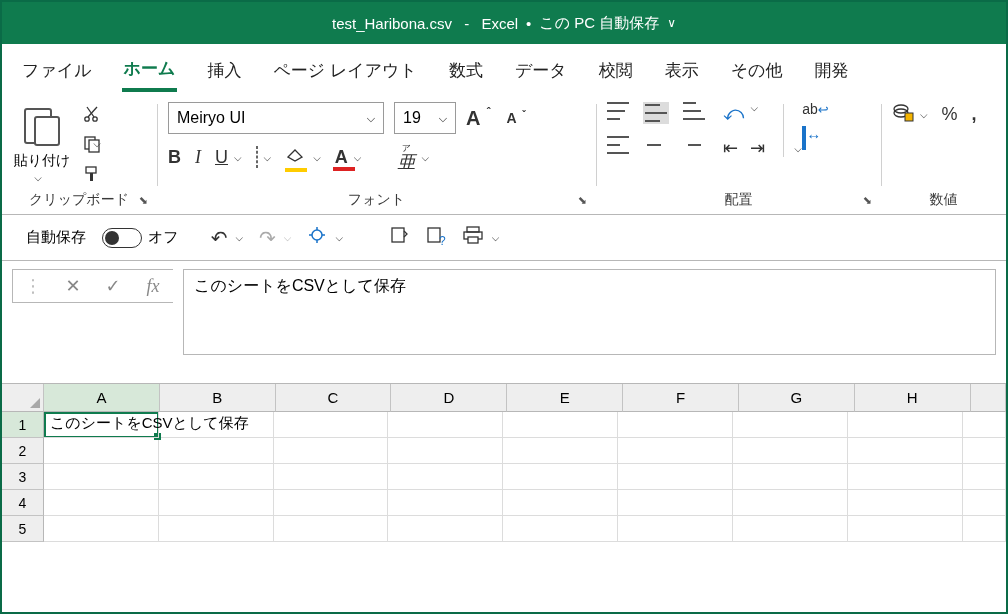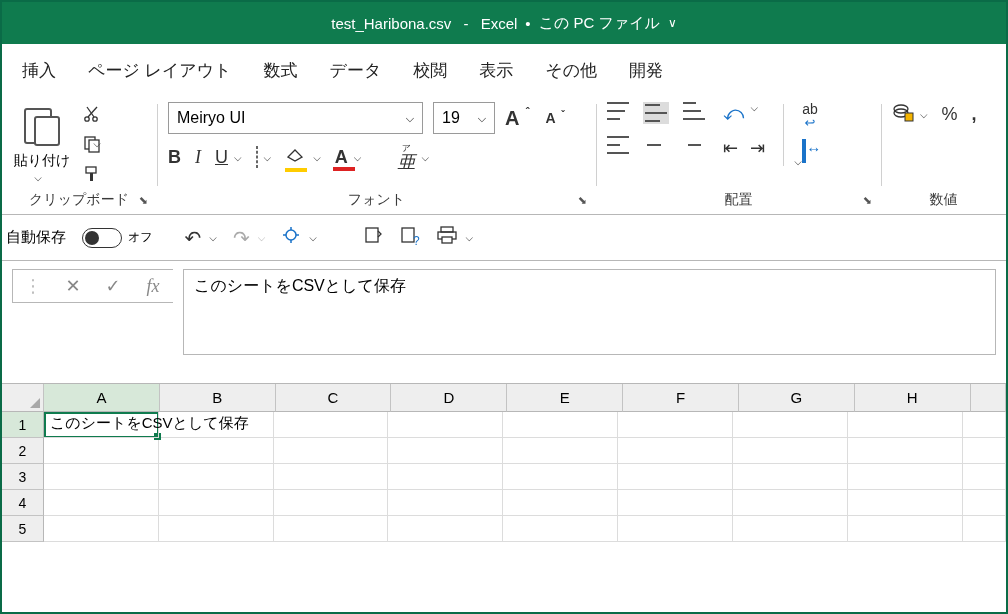--- a/index.html
+++ b/index.html
@@ -59,29 +59,29 @@
 
   
   .align-body { display:flex; gap:18px; }
   .align-col { display:flex; flex-direction:column; gap:12px; }
   .lines { width:22px; height:18px; display:flex; flex-direction:column; justify-content:space-between; }
   .lines span{ height:2px; background:#555; display:block; } 
   .rot { font-size:20px; color:#1a73c9; }
   .merge { width:26px; height:18px; border:2px solid #1a73c9; position:relative; }
   .merge::before{ content:'↔'; position:absolute; left:2px; top:-3px; font-size:15px; color:#1a73c9;}
   .indent{ display:flex; gap:12px;}
-  .abc { font-size:14px; display:flex; flex-direction:column; align-items:center; line-height:1;}
+  .abc { font-size:14px; display:flex; flex-direction:row; align-items:center; line-height:1;}
   .abc .arrow{ font-size:13px; color:#1a73c9;}
 
   
   .num-body { display:flex; flex-direction:column; gap:10px;}
   .num-row { display:flex; align-items:center; gap:14px; font-size:18px;}
 
   
-  .qat { height: 46px; display:flex; align-items:center; gap:16px; padding:0 4px; border-bottom:1px solid #b7b7b7; font-size:15px;}
+  .qat { height: 46px; display:flex; align-items:center; gap:16px; padding:0 24px; border-bottom:1px solid #b7b7b7; font-size:15px;}
   .toggle { width:40px; height:20px; border:1.5px solid #333; border-radius:10px; position:relative;}
   .toggle::after{ content:''; position:absolute; left:2px; top:2px; width:14px; height:14px; border-radius:50%; background:#333;}
   .qat .ic{ font-size:20px;}
   .save-ic { width:22px; height:22px; background:#b84fc9; position:relative; border-radius:2px;}
   .save-ic::after{ content:''; position:absolute; left:4px; top:3px; width:10px; height:6px; background:#fff;}
 
   
   .fxrow { display:flex; padding:8px 10px 0; gap:10px; }
   .namebox { width:130px; height:34px; border:1px solid #b7b7b7; display:flex; align-items:center; padding:0 10px; font-size:16px; justify-content:space-between;}
   .fxmid { display:flex; align-items:center; border:1px solid #b7b7b7; border-right:none; height:34px;}
@@ -106,26 +106,28 @@
 </style>
 </head>
 <body>
 
 <div class="titlebar">
   <div class="title-center">
     <span>test_Haribona.csv</span>
     <span>&nbsp;-&nbsp;</span>
     <span>Excel</span>
     <span>•</span>
-    <span>この PC ファイル</span>
+    <span>この PC 自動保存</span>
     <span class="chev">∨</span>
   </div>
 </div>
 
 <div class="tabs">
+  <div class="tab">ファイル</div>
+  <div class="tab active">ホーム</div>
   <div class="tab">挿入</div>
   <div class="tab">ページ レイアウト</div>
   <div class="tab">数式</div>
   <div class="tab">データ</div>
   <div class="tab">校閲</div>
   <div class="tab">表示</div>
   <div class="tab">その他</div>
   <div class="tab">開発</div>
 </div>
 
@@ -171,21 +173,21 @@
         <span>クリップボード</span>
         <span class="dlaunch">⬊</span>
       </div>
   </div>
   <div class="sep"></div>
 
   <div class="group" style="width:438px">
     <div class="group-body">
       <div class="font-body" style="width:100%">
         <div class="font-row">
-          <div class="combo" style="width:255px">
+          <div class="combo" style="width:216px">
             <span>Meiryo UI</span>
               <span class="dd">⌵</span>
           </div>
           <div class="combo" style="width:62px">
             <span>19</span>
               <span class="dd">⌵</span>
           </div>
           <span class="Abig ic">A<span class="caret">ˆ</span></span>
           <span style="width:6px"></span>
           <span class="Asmall ic">A<span class="caret">ˇ</span></span>
@@ -315,21 +317,21 @@
     </div>
     <div class="group-label-row">
         <span>数値</span>
       </div>
   </div>
 </div>
 
 <div class="qat">
   <span>自動保存</span>
   <span class="toggle" title="オフ"></span>
-  <span style="font-size:12px; margin-left:-10px">オフ</span>
+  <span style="font-size:15px; margin-left:-10px">オフ</span>
   <span class="ic"><span class="save-ic"></span></span>
   <span class="ic">↶</span>
     <span class="sdd">⌵</span>
   <span class="ic" style="color:#aaa">↷</span>
     <span class="sdd" style="color:#bbb">⌵</span>
   <span class="ic"><svg width="20" height="20" viewBox="0 0 20 20">
         <circle cx="10" cy="10" r="5" stroke="#1a73c9" fill="none" stroke-width="1.5"></circle>
         <path d="M10 2v3M10 15v3M2 10h3M15 10h3" stroke="#1a73c9" stroke-width="1.5"></path>
       </svg></span>
     <span class="sdd">⌵</span>

